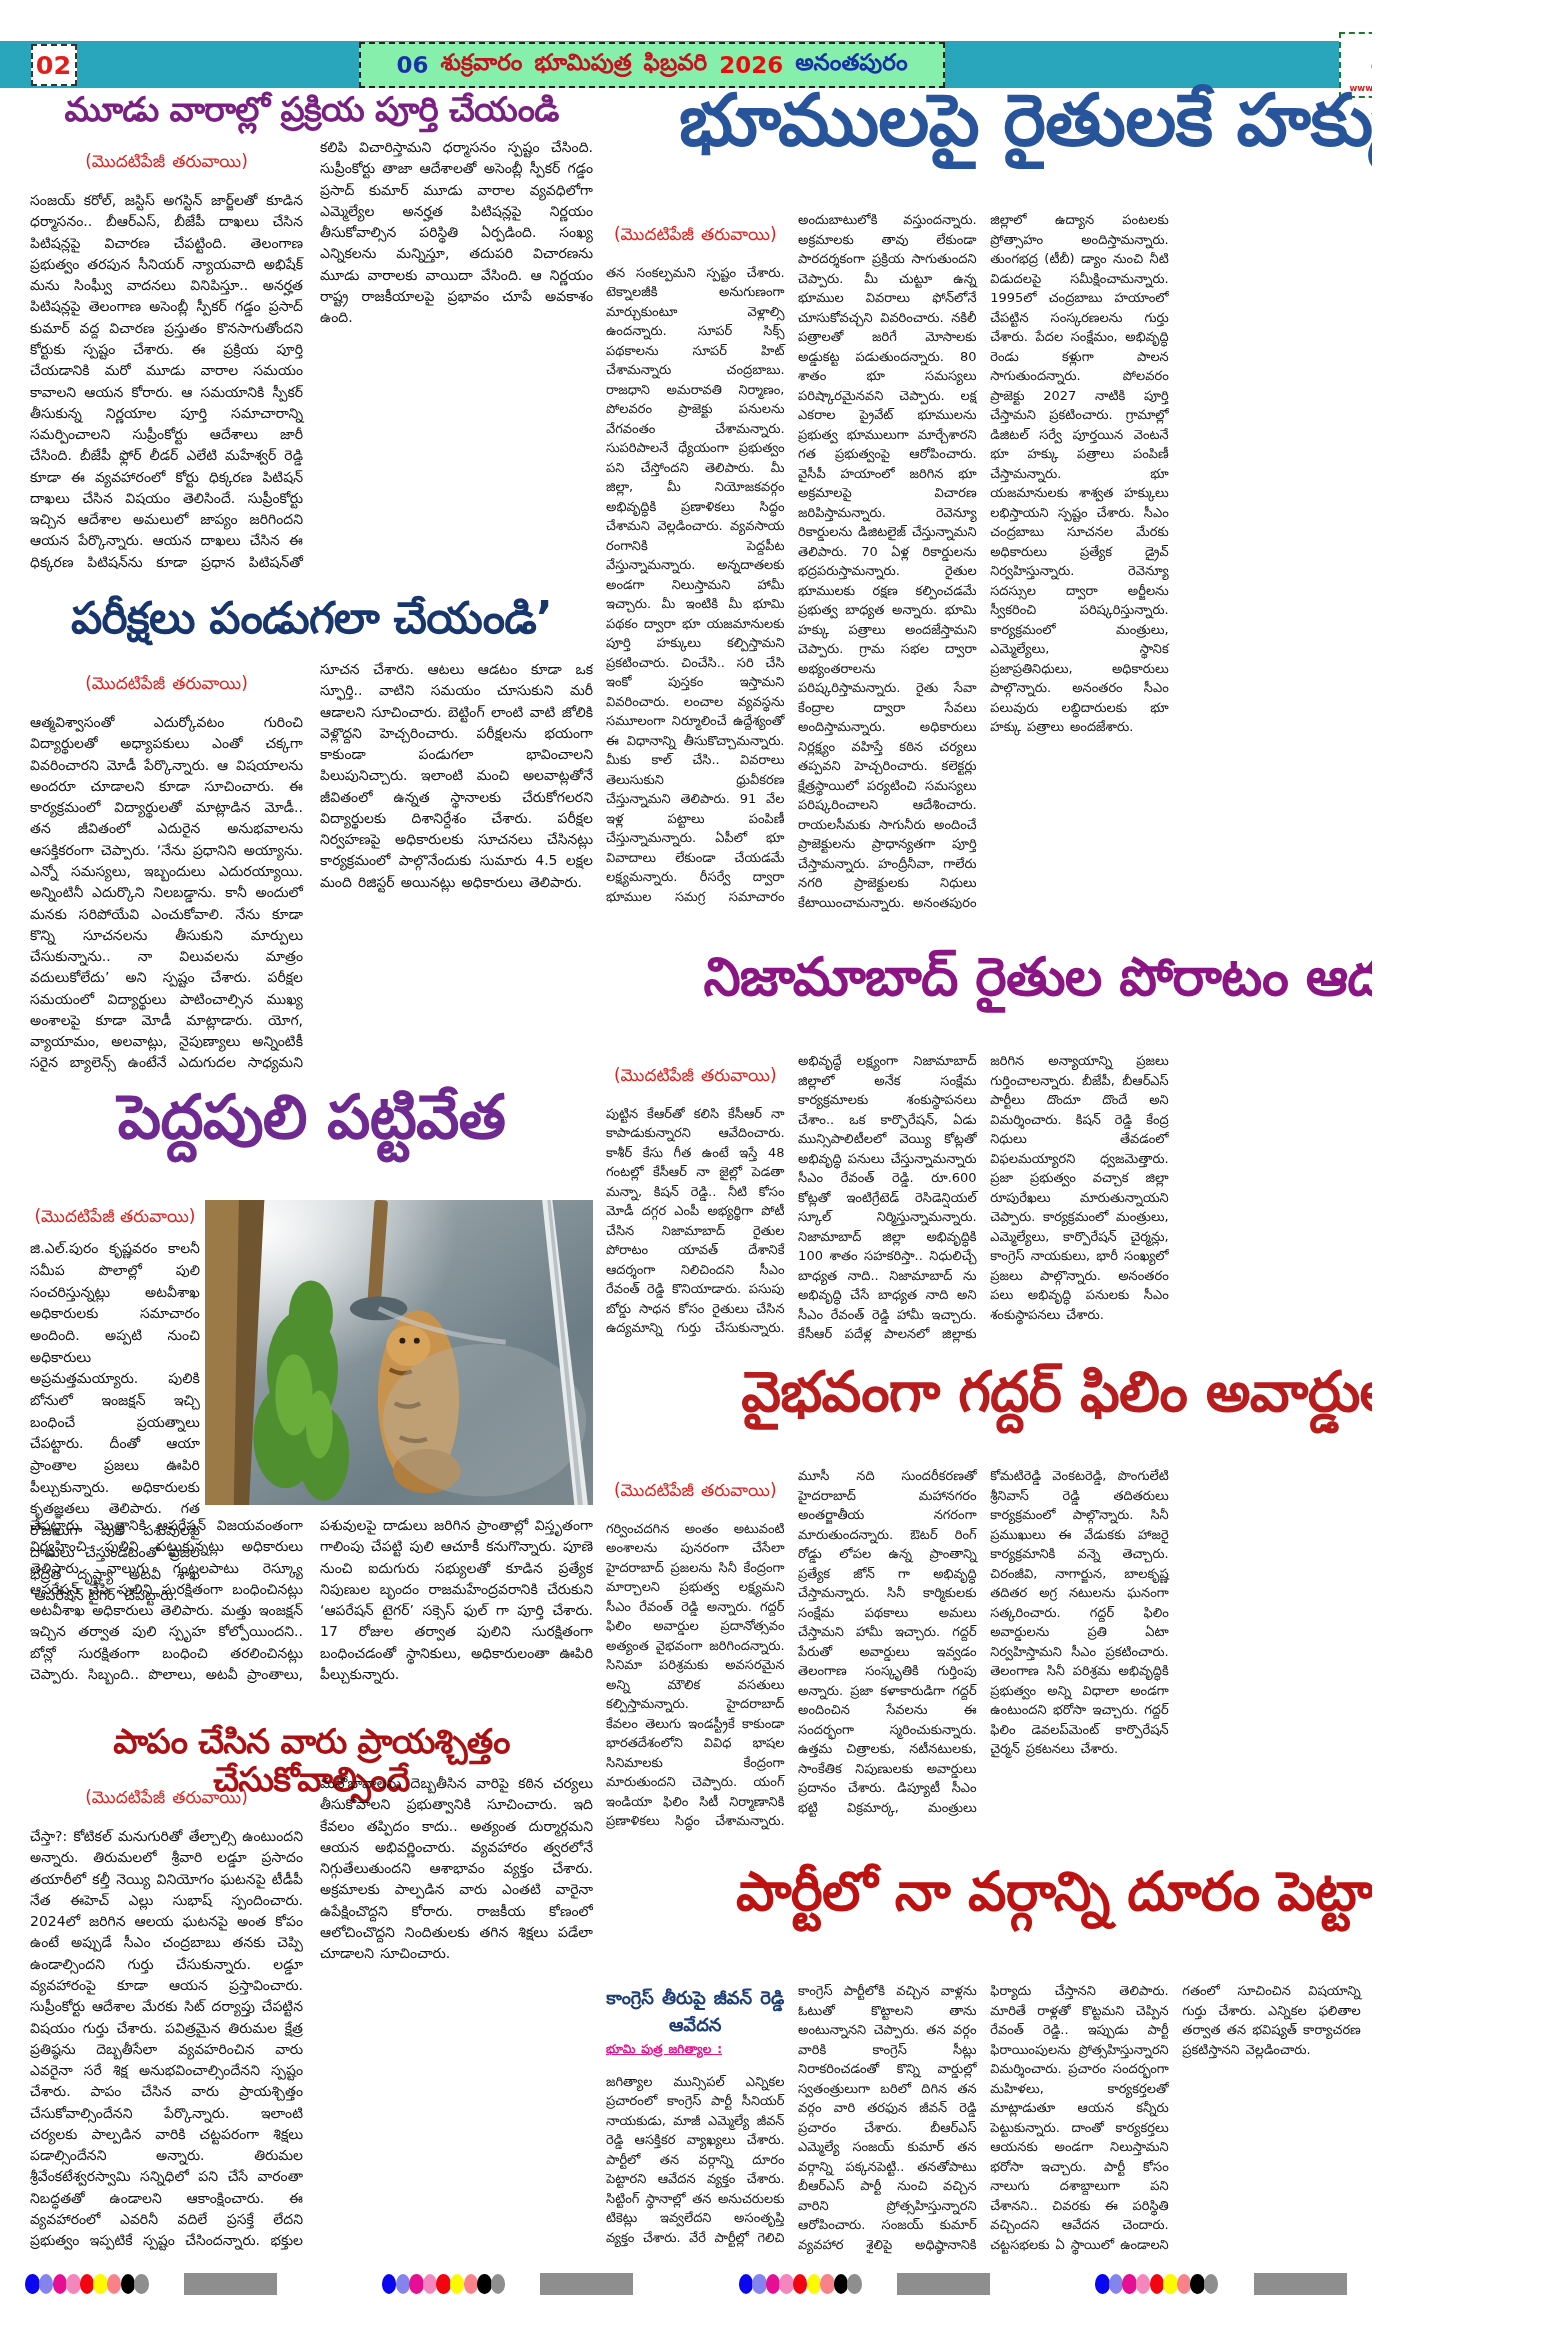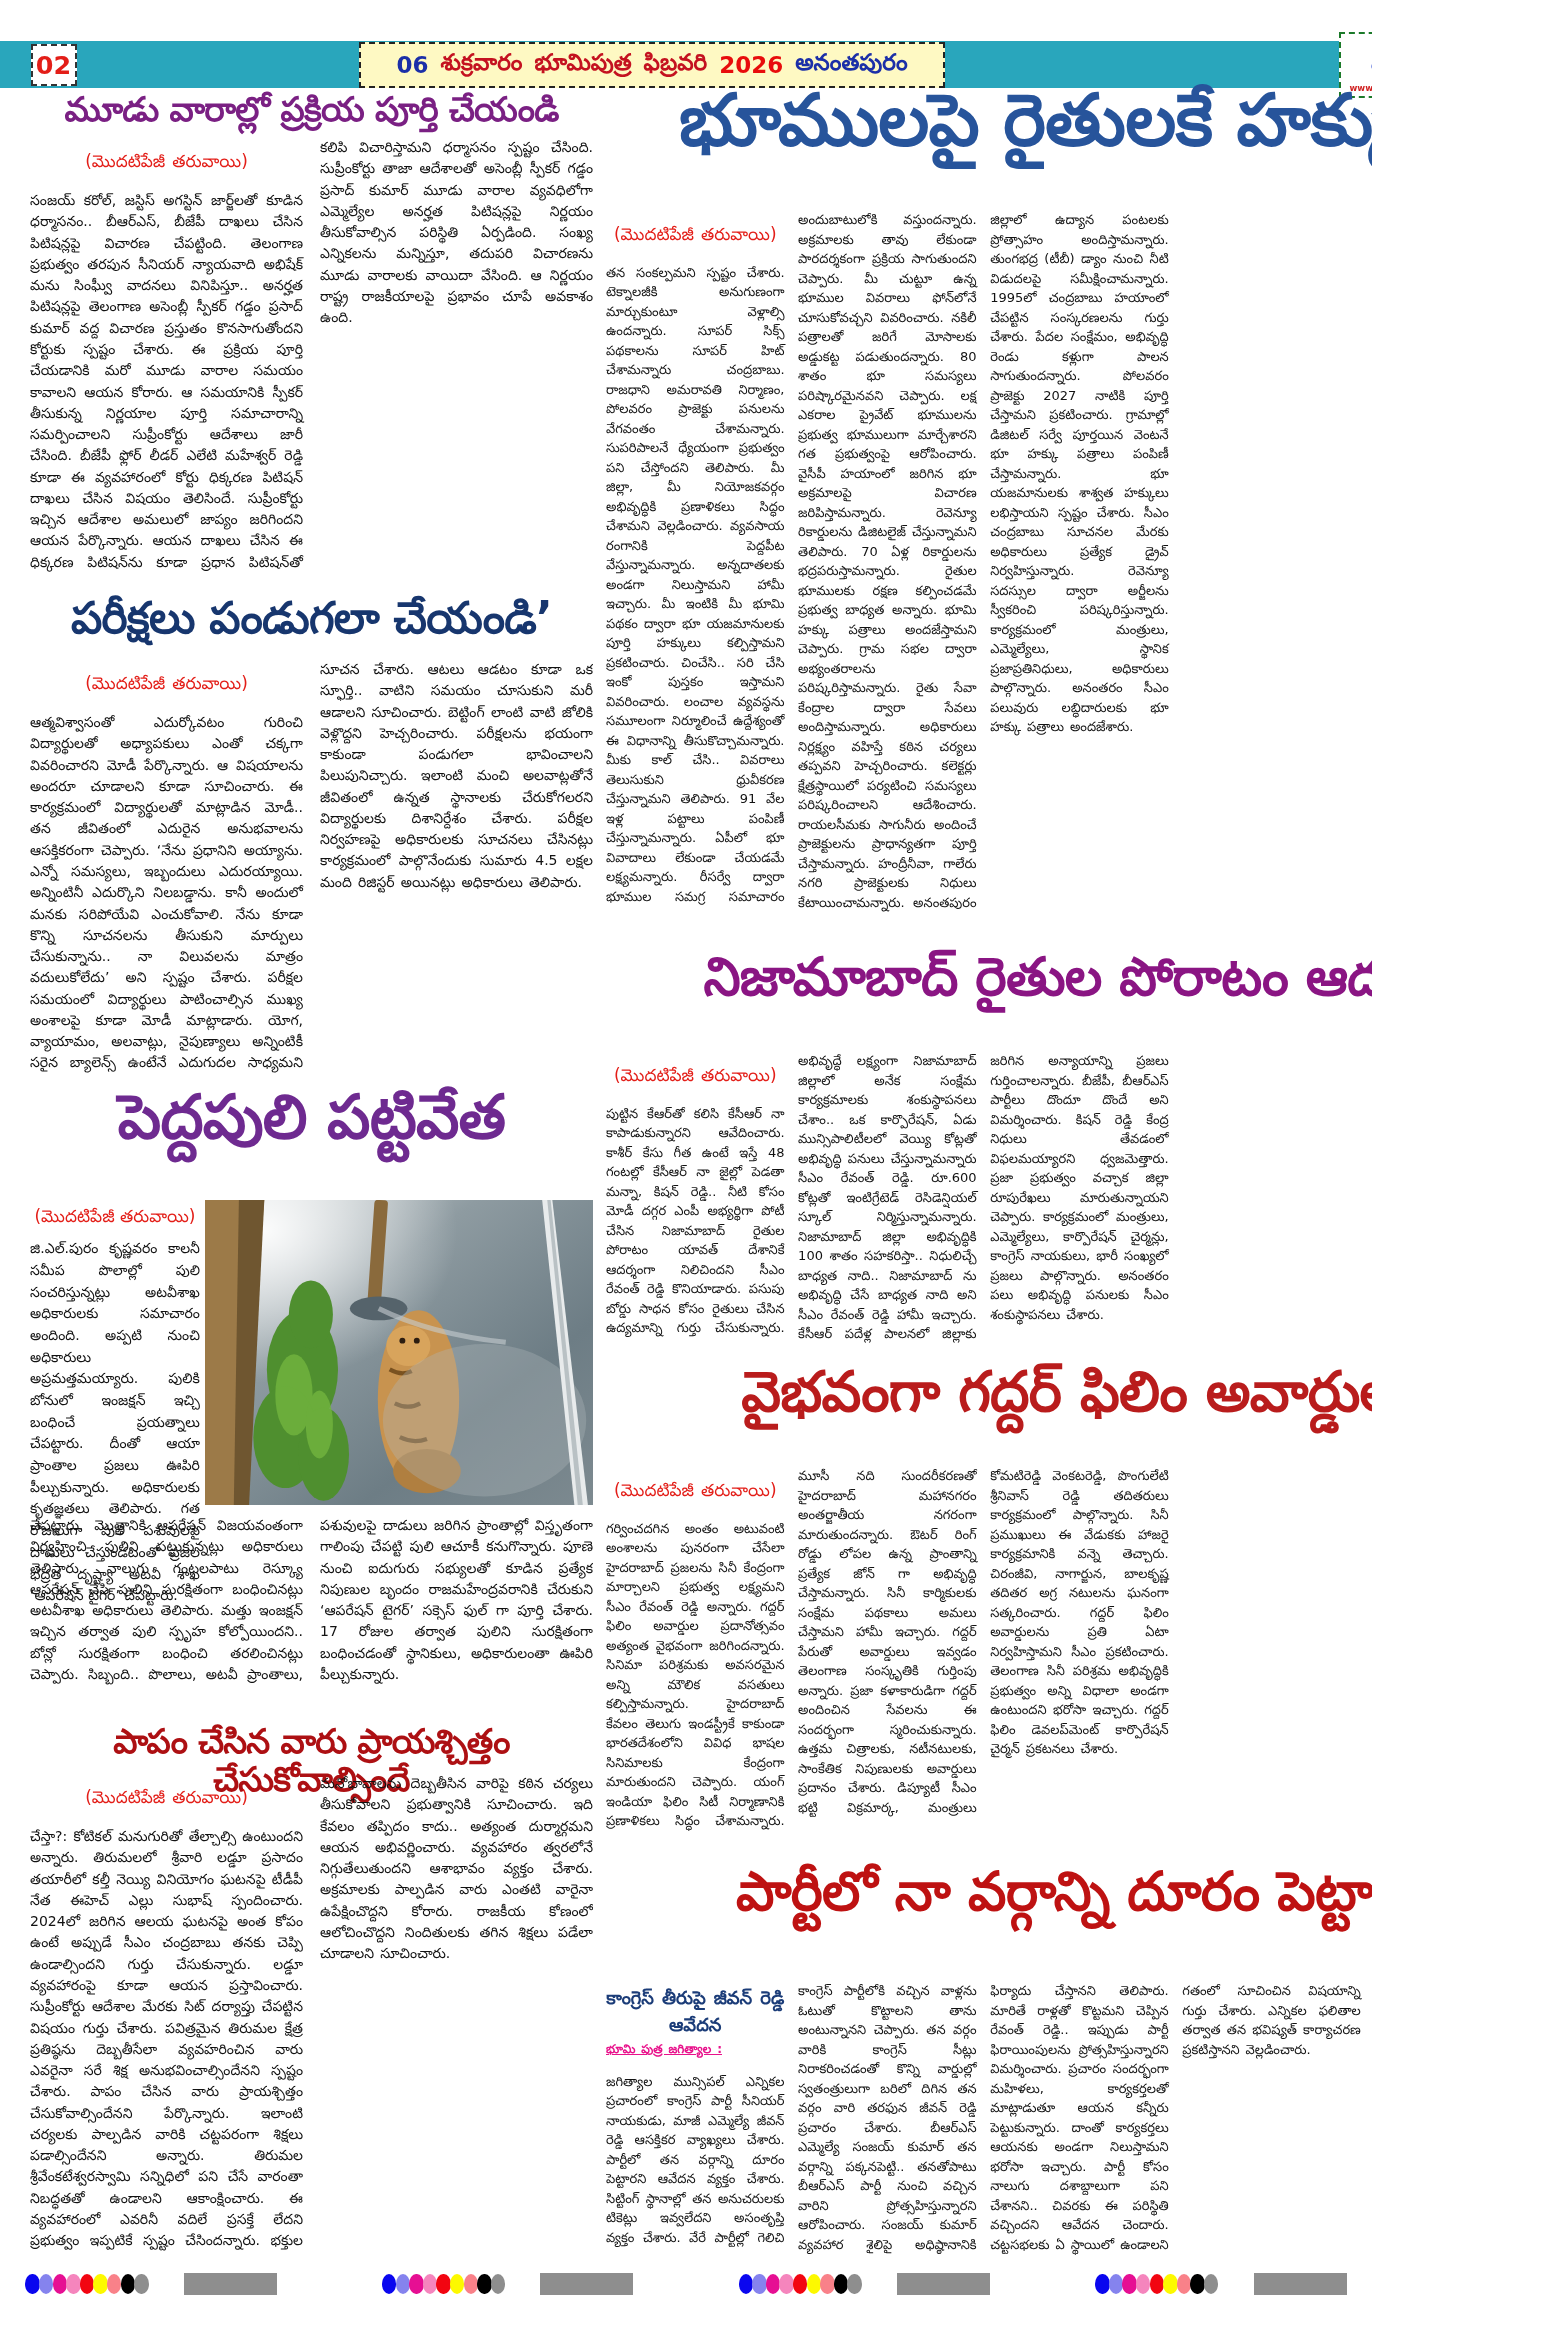--- a/index.html
+++ b/index.html
@@ -4,21 +4,21 @@
 <style>
   * { margin:0; padding:0; box-sizing:border-box; }
   body { background:#ffffff; font-family:"DejaVu Sans", sans-serif; }
   .page { position:relative; width:1372px; height:2342px; background:#fff; overflow:hidden; }
 
   
   .band { position:absolute; left:0; top:41px; width:1562px; height:47px; background:#29a6bc; }
   .pagenum-box { position:absolute; left:30.5px; top:44px; width:46px; height:42px; background:#fff;
     border:2.5px dashed #333; display:flex; align-items:center; justify-content:center;
     font-size:25.4px; font-weight:bold; }
-  .date-box { position:absolute; left:359px; top:42px; width:586px; height:46px; background:#fef9c3;
+  .date-box { position:absolute; left:359px; top:42px; width:586px; height:46px; background:#86efac;
     border:2.5px dashed #222; display:flex; align-items:center; justify-content:center; gap:12px;
     font-size:23px; font-weight:bold; }
   .logo-box { position:absolute; left:1339px; top:32px; width:214px; height:66px; background:#fff;
     border:2.5px dashed #1c7a2a; padding:1.7px 6.8px; }
   .logo-title { font-size:37px; font-weight:bold; font-style:italic; line-height:44px; text-align:center; letter-spacing:-0.8px; }
   .logo-emblem { position:absolute; right:29px; top:3.4px; width:12px; height:12px; border-radius:50%;
     background:#ffd400; border:0.8px solid #c09000; }
   .logo-site { position:absolute; left:8.5px; bottom:3.4px; font-size:8.5px; font-weight:bold; }
 
   

